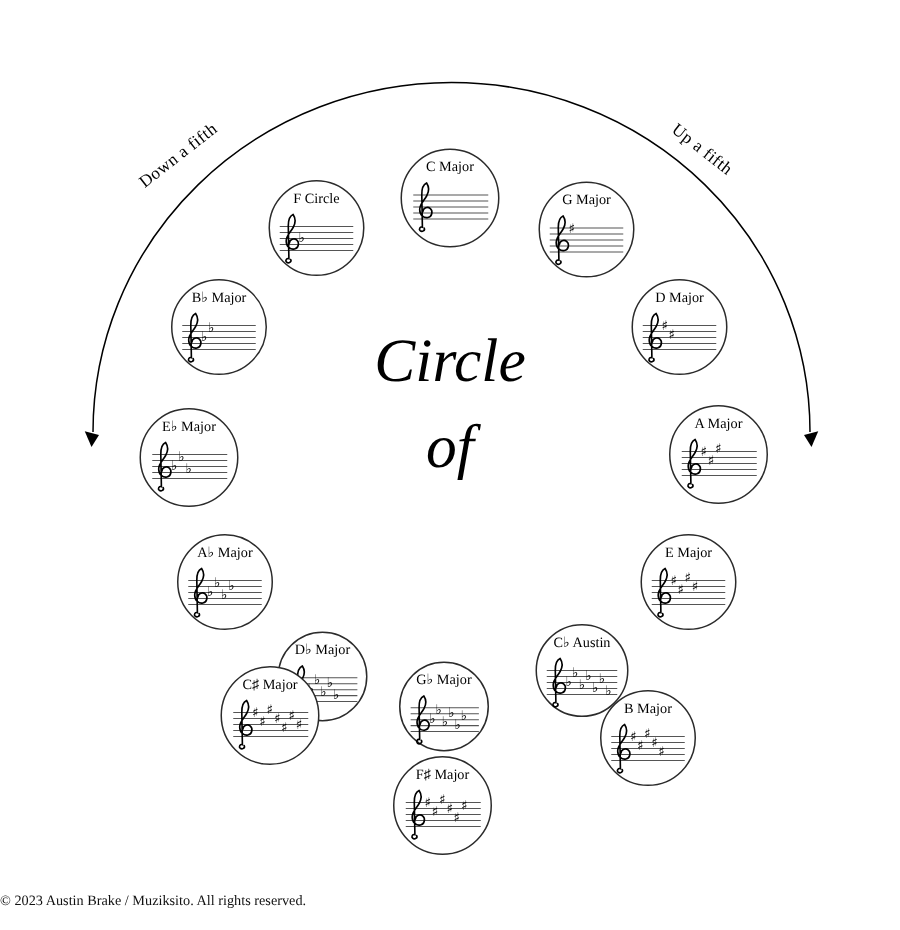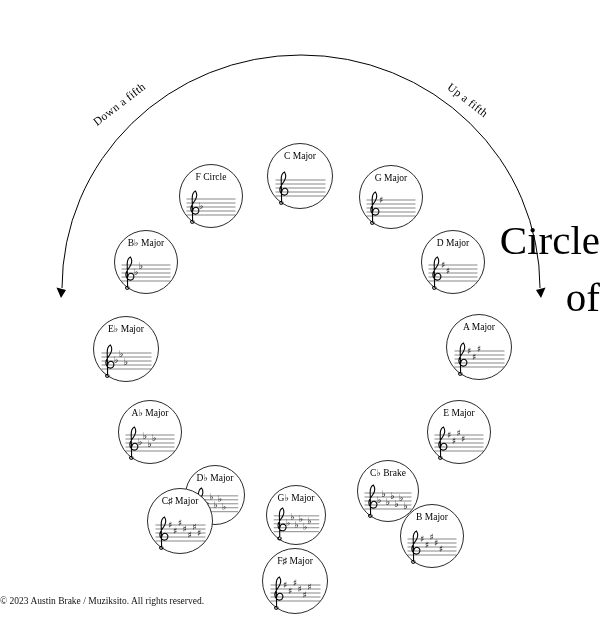--- a/index.html
+++ b/index.html
@@ -2,25 +2,25 @@
 <html><head>
 <meta charset="utf-8">
 <style>
   html,body{margin:0;padding:0;background:#fff;}
   .stage{position:relative;width:600px;height:620px;background:#fff;overflow:hidden;
          font-family:"Liberation Serif","DejaVu Serif",serif;color:#000;}
   .arc-svg{position:absolute;left:0;top:0;pointer-events:none;}
   .arc-label{position:absolute;font-size:11.5px;letter-spacing:.3px;white-space:nowrap;}
   .arc-label.left{left:88px;top:98px;transform:rotate(-38deg);}
   .arc-label.right{left:444px;top:94px;transform:rotate(38deg);}
-  .title{position:absolute;left:0;right:0;top:212px;text-align:right;
-         font-size:41px;line-height:1.38;}
+  .title{position:absolute;left:0;right:0;top:212px;text-align:center;
+         font-style:italic;font-size:41px;line-height:1.38;}
   .key{position:absolute;border:1px solid #2b2b2b;border-radius:50%;background:#fff;
        box-sizing:border-box;display:flex;flex-direction:column;align-items:center;
-       justify-content:space-between;padding-top:7px;margin-top:44px;}
+       justify-content:flex-start;padding-top:7px;}
   .key-name{font-size:9.5px;white-space:nowrap;line-height:1.1;margin-bottom:1px;}
   .staff{display:block;}
   .staff text{font-family:"DejaVu Sans","Liberation Sans",sans-serif;fill:#000;}
   .footer{position:absolute;left:0;right:0;bottom:14px;font-size:9.5px;color:#111;}
 </style>
 </head>
 <body>
 
 <div class="stage">
 
@@ -108,21 +108,21 @@
             <line x1="0.5" y1="28" x2="49.5" y2="28"></line>
           </g>
           <path d="M7.8 34 C 8.6 35.6 6.4 37 5.1 35.8 C 4 34.7 5 33 6.6 33.4 L 6.2 12 C 6.1 7.8 7.6 4.8 9.4 4 C 10.9 6.2 11.1 9.6 9.5 12.5 C 7.7 15.8 4.8 18 4.8 21.6 C 4.8 25.4 7.6 27.6 10.3 27 C 13 26.4 13.8 22.8 11.9 21.1 C 10.1 19.5 7.1 20.5 6.9 23.2" fill="none" stroke="#000" stroke-width="1.1" stroke-linecap="round"></path>
           <text x="13.0" y="15" font-size="9">♯</text>
           <text x="17.7" y="21" font-size="9">♯</text>
           <text x="22.4" y="13" font-size="9">♯</text>
           <text x="27.1" y="19" font-size="9">♯</text>
         </svg>
       </div>
       <div class="key" style="left:357px;top:416px;width:62px;height:62px">
-        <div class="key-name">C♭ Brake</div>
+        <div class="key-name">C♭ Austin</div>
         <svg class="staff" width="48" height="40" viewBox="0 0 48 40">
           <g stroke="#555" stroke-width="0.7">
             <line x1="0.5" y1="12" x2="47.5" y2="12"></line>
             <line x1="0.5" y1="16" x2="47.5" y2="16"></line>
             <line x1="0.5" y1="20" x2="47.5" y2="20"></line>
             <line x1="0.5" y1="24" x2="47.5" y2="24"></line>
             <line x1="0.5" y1="28" x2="47.5" y2="28"></line>
           </g>
           <path d="M7.8 34 C 8.6 35.6 6.4 37 5.1 35.8 C 4 34.7 5 33 6.6 33.4 L 6.2 12 C 6.1 7.8 7.6 4.8 9.4 4 C 10.9 6.2 11.1 9.6 9.5 12.5 C 7.7 15.8 4.8 18 4.8 21.6 C 4.8 25.4 7.6 27.6 10.3 27 C 13 26.4 13.8 22.8 11.9 21.1 C 10.1 19.5 7.1 20.5 6.9 23.2" fill="none" stroke="#000" stroke-width="1.1" stroke-linecap="round"></path>
           <text x="13.0" y="22" font-size="9">♭</text>

